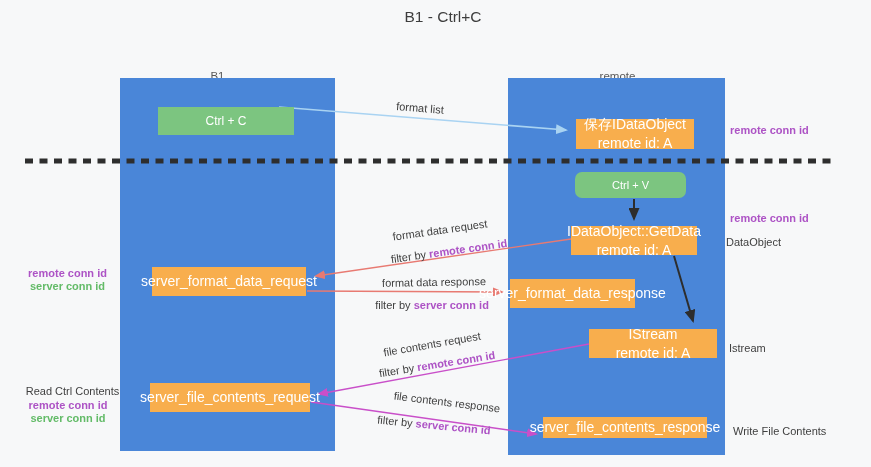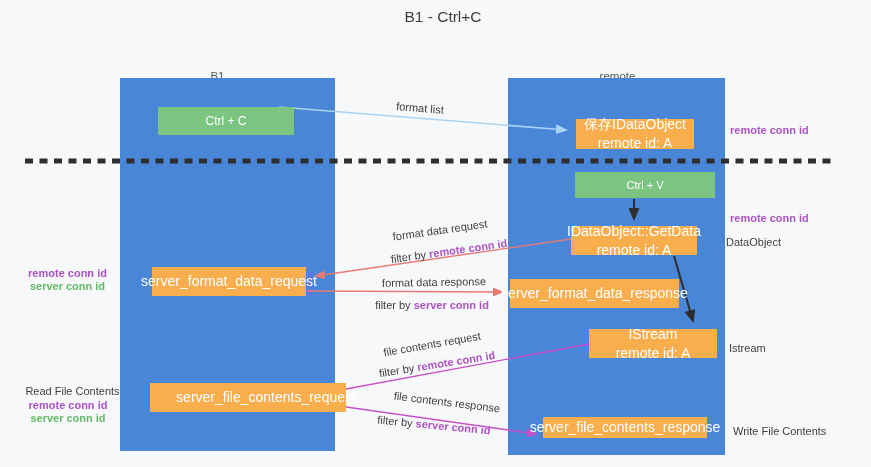--- a/index.html
+++ b/index.html
@@ -77,43 +77,43 @@
 
   <div class="node green" style="left:158px;top:95px;width:136px;height:28px;font-size:12px;margin-top:12px;">
     <div>Ctrl + C</div>
   </div>
 
   <div class="node orange" style="left:576px;top:119px;width:118px;height:30px;">
     <div>保存IDataObject</div>
     <div>remote id: A</div>
   </div>
 
-  <div class="node green" style="left:575px;top:172px;width:140px;height:26px;font-size:11px;">
+  <div class="node green" style="left:575px;top:172px;width:111px;height:26px;font-size:11px;border-radius:7px;">
     <div>Ctrl + V</div>
   </div>
 
   <div class="node orange" style="left:571px;top:226px;width:126px;height:29px;">
     <div>IDataObject::GetData</div>
     <div>remote id: A</div>
   </div>
 
   <div class="node orange" style="left:152px;top:267px;width:154px;height:29px;">
     <div>server_format_data_request</div>
   </div>
 
-  <div class="node orange" style="left:510px;top:279px;width:169px;height:29px;">
+  <div class="node orange" style="left:510px;top:279px;width:125px;height:29px;">
     <div>server_format_data_response</div>
   </div>
 
   <div class="node orange" style="left:589px;top:329px;width:128px;height:29px;">
     <div>IStream</div>
     <div>remote id: A</div>
   </div>
 
-  <div class="node orange" style="left:150px;top:383px;width:160px;height:29px;padding-left:36px;">
+  <div class="node orange" style="left:150px;top:383px;width:160px;height:29px;">
     <div>server_file_contents_request</div>
   </div>
 
   <div class="node orange" style="left:543px;top:417px;width:164px;height:21px;">
     <div>server_file_contents_response</div>
   </div>
 
   <div class="elabel" style="left:420px;top:108px;transform:translate(-50%,-50%) rotate(4.5deg);">format list</div>
 
   <div class="elabel" style="left:440px;top:230px;transform:translate(-50%,-50%) rotate(-8deg);">format data request</div>
@@ -137,17 +137,17 @@
   </div>
 
   <div class="ann purple" style="left:730px;top:124px;">remote conn id</div>
   <div class="ann purple" style="left:730px;top:212px;">remote conn id</div>
   <div class="ann dark" style="left:726px;top:236px;">DataObject</div>
   <div class="ann dark" style="left:729px;top:342px;">Istream</div>
   <div class="ann dark" style="left:733px;top:425px;">Write File Contents</div>
 
   <div class="ann purple" style="left:20px;top:267px;width:95px;">remote conn id</div>
   <div class="ann greentx" style="left:20px;top:280px;width:95px;">server conn id</div>
-  <div class="ann dark" style="left:15px;top:385px;width:115px;">Read File Contents</div>
+  <div class="ann dark" style="left:15px;top:385px;width:115px;">Read Ctrl Contents</div>
   <div class="ann purple" style="left:18px;top:399px;width:100px;">remote conn id</div>
   <div class="ann greentx" style="left:18px;top:412px;width:100px;">server conn id</div>
 
 </div>
 
 </body></html>

